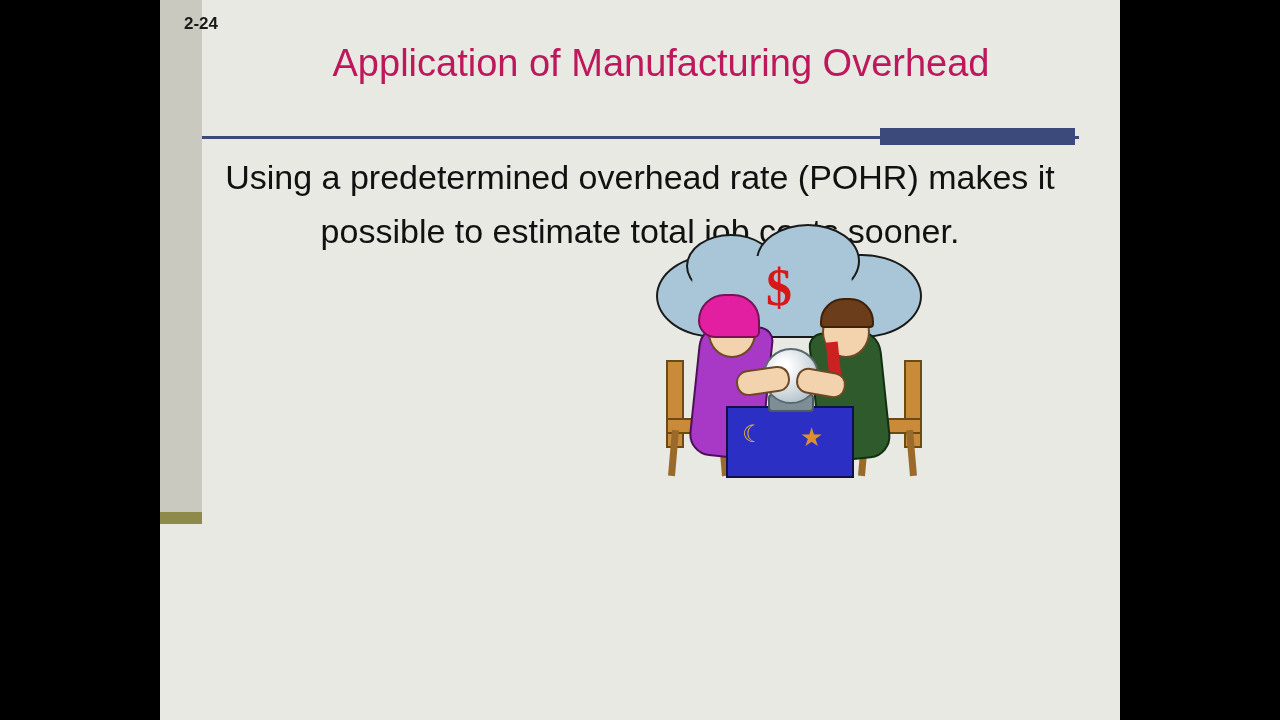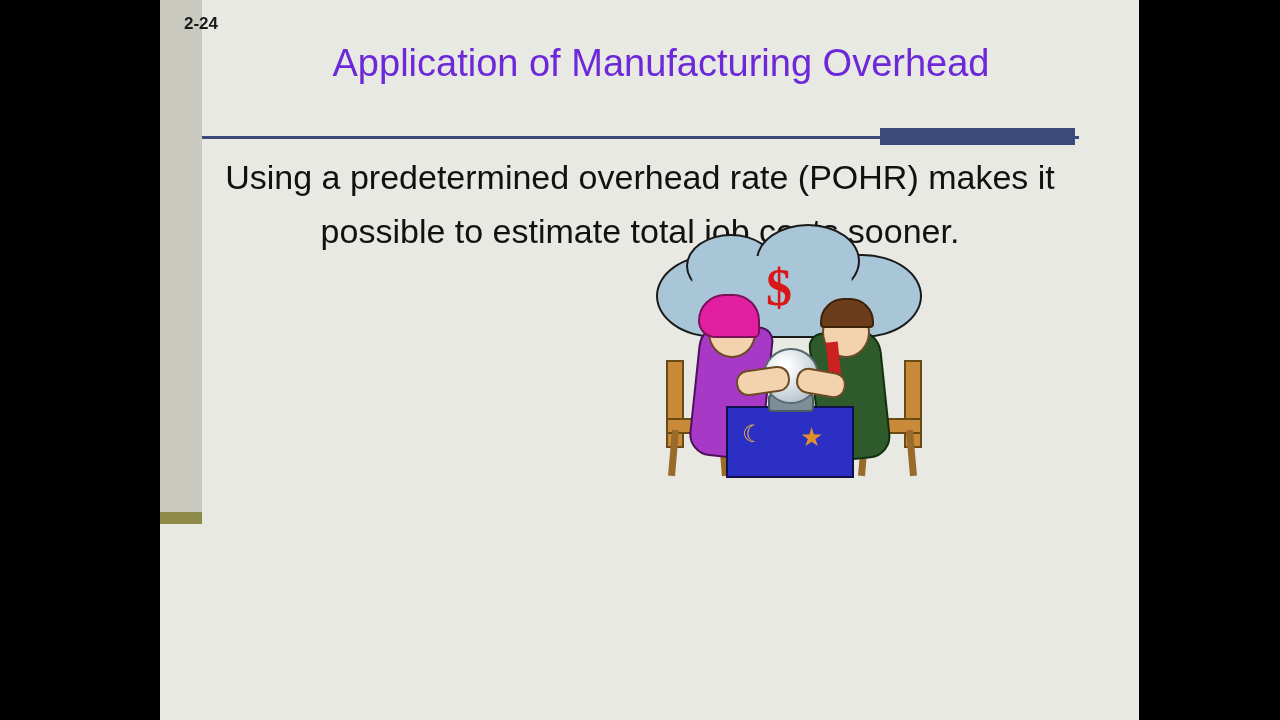--- a/index.html
+++ b/index.html
@@ -18,21 +18,20 @@
   }
   
   .slide {
     position: absolute;
     left: 160px;
     top: 0;
     width: 960px;
     height: 720px;
     background: #e8e9e2;
     overflow: hidden;
-    padding-left: 19px;
   }
   
   .left-band-gray {
     position: absolute;
     left: 0px;
     top: 0px;
     width: 42px;
     height: 512px;
     background: #c9c9c0;
   }
@@ -55,21 +54,21 @@
     letter-spacing: 0px;
   }
   .title {
     position: absolute;
     left: 42px;
     top: 42px;
     width: 918px;
     text-align: center;
     font-family: "Liberation Sans", sans-serif;
     font-size: 38px;
-    color: #6d28d9;
+    color: #be185d;
     white-space: nowrap;
   }
   .rule {
     position: absolute;
     left: 42px;
     top: 136px;
     width: 877px;
     height: 3px;
     background: #3b4a7a;
   }

